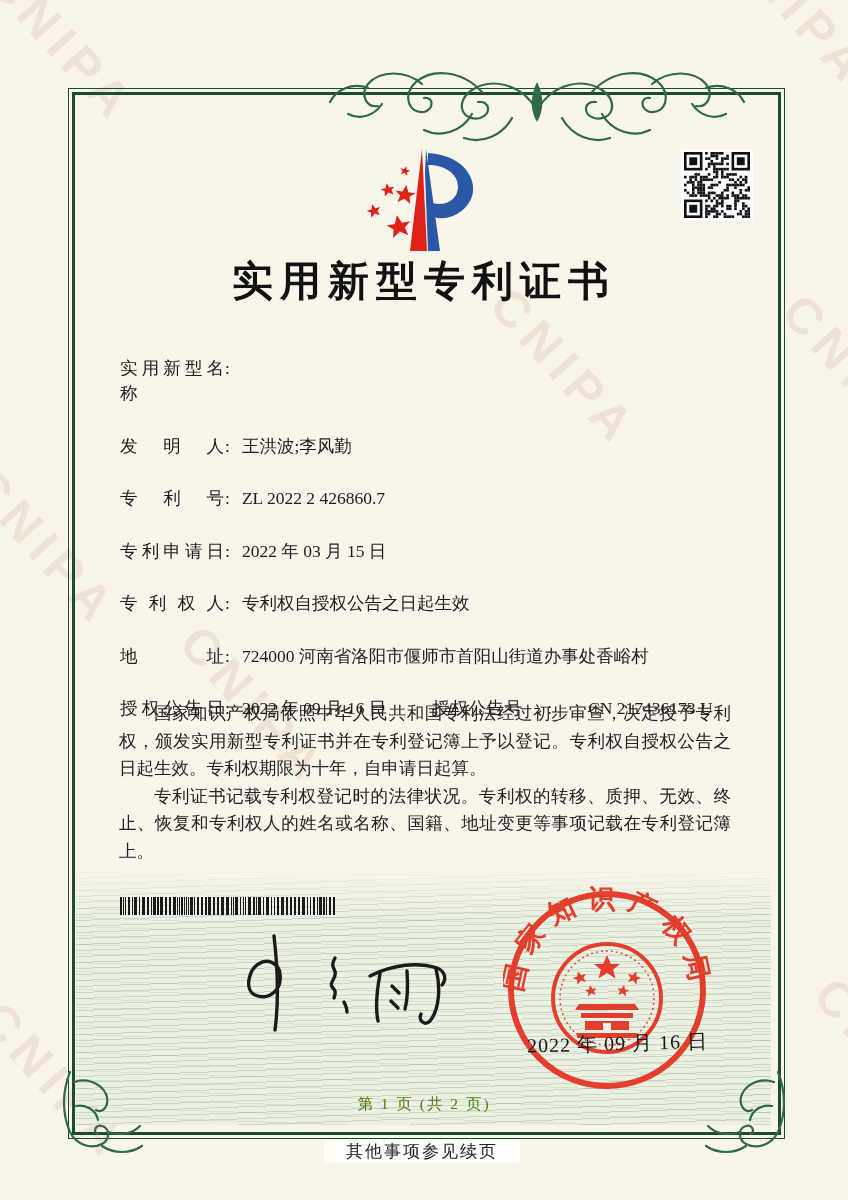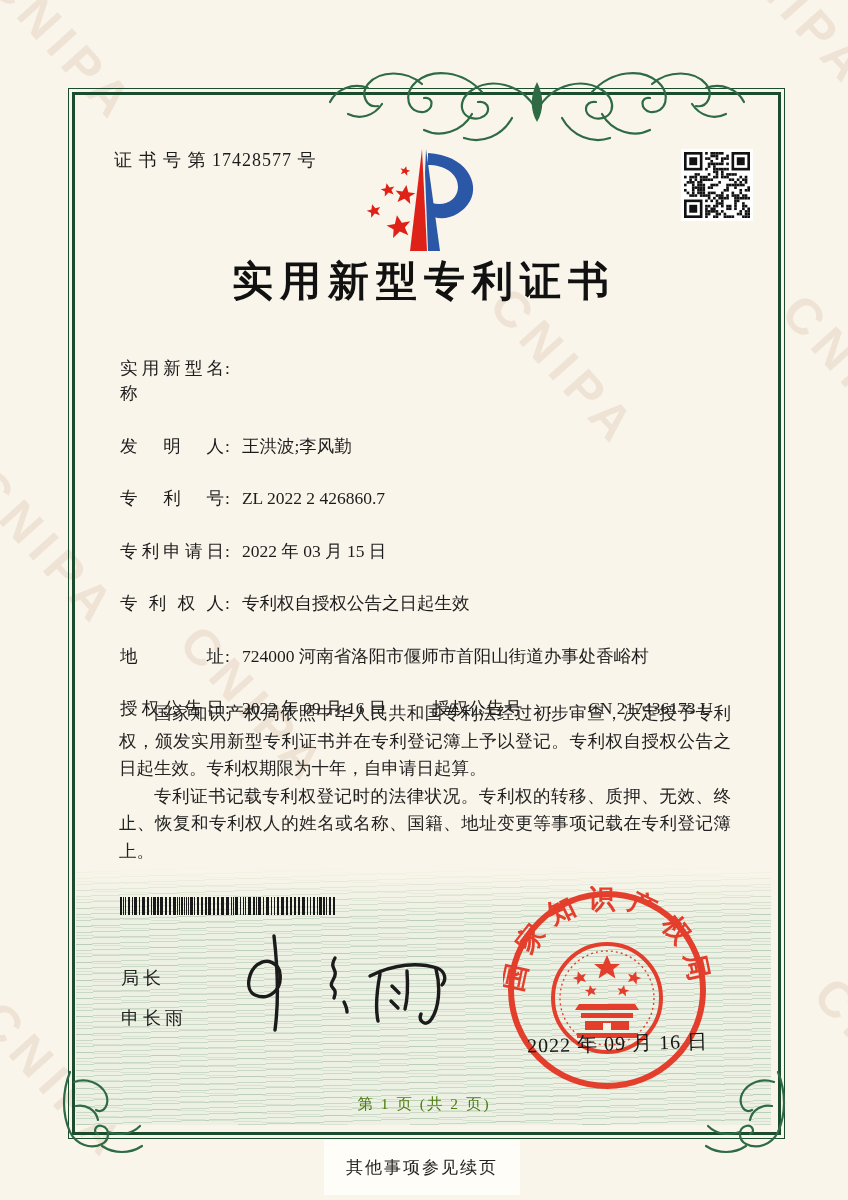--- a/index.html
+++ b/index.html
@@ -64,21 +64,21 @@
   .sealdate{
     position:absolute;left:527px;top:1030px;width:200px;font-size:20px;
     letter-spacing:1px;color:#161616;transform:rotate(-1.5deg);white-space:nowrap;
   }
   .pagenum{
     position:absolute;left:0;top:1094px;width:848px;text-align:center;
     font-size:15.5px;letter-spacing:2px;color:#4d7c0f;
   }
   .contnote{
     position:absolute;left:324px;top:1140px;background:#fffdf8;
-    padding:16px 22px;font-size:17px;letter-spacing:2px;color:#222;white-space:nowrap;
+    padding:0 22px;font-size:17px;letter-spacing:2px;color:#222;white-space:nowrap;
   }
 </style>
 </head>
 <body>
 
 <div class="page">
 
   <div class="wm" style="left:-34px;top:14px;">CNIPA</div>
   <div class="wm" style="left:700px;top:-22px;">CNIPA</div>
   <div class="wm" style="left:468px;top:338px;">CNIPA</div>
@@ -129,21 +129,20 @@
   <svg class="ornament" style="left:702px;top:1066px;" width="90" height="92" viewBox="0 0 90 92">
     <g transform="translate(90,0) scale(-1,1)" fill="none" stroke="#2e6b45" stroke-width="2.2" stroke-linecap="round">
       <path d="M14,6 C6,26 6,48 14,66 C20,78 34,84 46,78 C54,74 54,62 46,60 C40,58 36,66 42,68"></path>
       <path d="M18,16 C30,12 44,16 50,28 C54,38 48,48 40,44"></path>
       <path d="M20,40 C30,38 40,44 42,54"></path>
       <path d="M46,80 C58,88 74,88 86,80"></path>
       <path d="M52,66 C64,70 76,68 84,60"></path>
     </g>
   </svg>
 
-  <div class="certno">证 书 号 第 17428577 号</div>
 
   <svg class="logo" width="130" height="114" viewBox="0 0 130 114">
     <defs>
       <path id="star" d="M0,-1 L0.294,-0.309 1,-0.309 0.476,0.118 0.647,0.809 0,0.382 -0.647,0.809 -0.476,0.118 -1,-0.309 -0.294,-0.309 Z"></path>
     </defs>
     <g fill="#df2218">
       <use href="#star" transform="translate(47,28) scale(5) rotate(14)"></use>
       <use href="#star" transform="translate(30,47) scale(7) rotate(-12)"></use>
       <use href="#star" transform="translate(47,52) scale(10) rotate(8)"></use>
       <use href="#star" transform="translate(16,68) scale(7) rotate(-16)"></use>
@@ -491,24 +490,20 @@
         <rect x="193" y="0" width="2" height="18"></rect>
         <rect x="197" y="0" width="1" height="18"></rect>
         <rect x="199" y="0" width="3" height="18"></rect>
         <rect x="203" y="0" width="2" height="18"></rect>
         <rect x="206" y="0" width="1" height="18"></rect>
         <rect x="209" y="0" width="2" height="18"></rect>
         <rect x="213" y="0" width="2" height="18"></rect>
       </g>
   </svg>
 
-  <div class="officer">
-    <div class="t">局长</div>
-    <div class="t">申长雨</div>
-  </div>
 
   <svg class="signature" width="230" height="118" viewBox="0 0 230 118">
     <g fill="none" stroke="#1b1b1b" stroke-width="3.4" stroke-linecap="round" stroke-linejoin="round">
       <path d="M30,40 C16,46 12,68 23,73 C37,79 50,68 48,52 C47,41 35,36 27,42"></path>
       <path d="M42,14 C45,40 47,78 43,108"></path>
       <path d="M103,36 C96,48 108,46 101,58 C95,68 107,64 102,76"></path>
       <path d="M112,80 C114,84 115,87 115,90"></path>
       <path d="M138,54 C162,42 186,40 205,46 C213,49 215,57 210,63"></path>
       <path d="M148,52 C145,68 143,85 146,99"></path>
       <path d="M204,47 C209,66 207,88 198,99 C193,104 186,99 189,92"></path>

